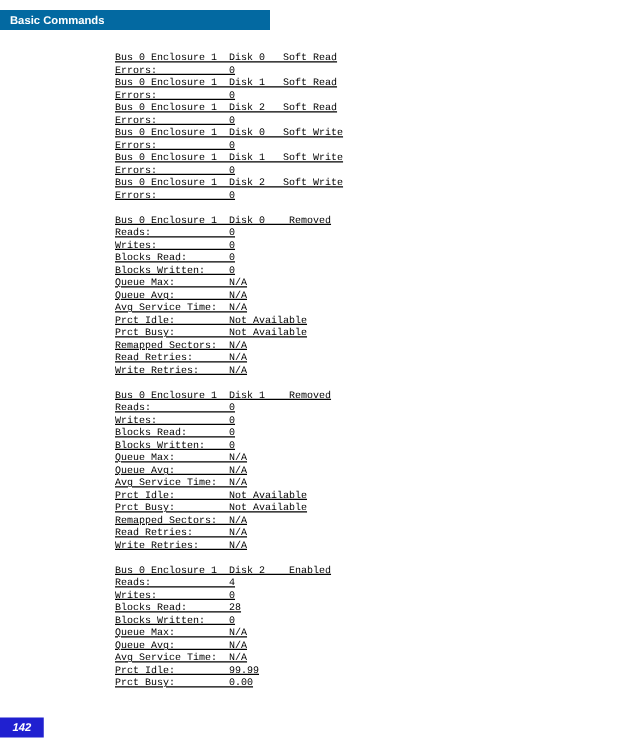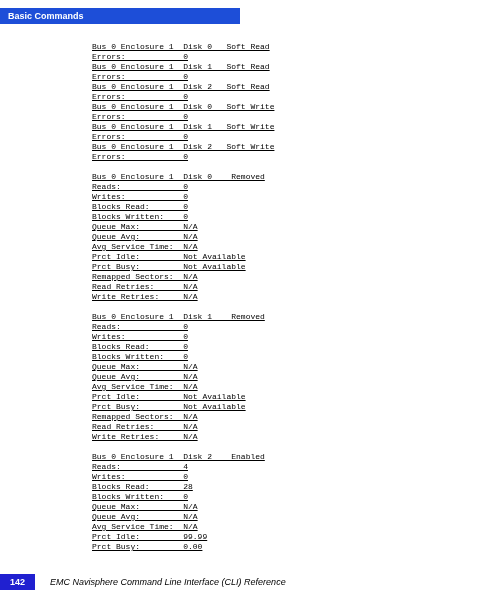--- a/index.html
+++ b/index.html
@@ -10,27 +10,27 @@
     body {
       width: 500px;
       height: 600px;
       background: #ffffff;
       font-family: 'Courier New', monospace;
       font-size: 8px;
       position: relative;
       overflow: hidden;
     }
     .header-bar {
-      background: #1d4ed8;
+      background: #0369a1;
       color: #ffffff;
       padding: 3px 8px;
       font-family: Arial, sans-serif;
       font-size: 9px;
       font-weight: bold;
-      width: 240px;
+      width: 216px;
       margin-top: 8px;
     }
     .content {
       padding: 18px 0 0 92px;
       white-space: pre;
       line-height: 1.25;
       font-size: 8px;
       color: #000;
       text-decoration: underline;
     }
@@ -41,20 +41,21 @@
       display: flex;
       align-items: center;
       font-family: Arial, sans-serif;
     }
     .page-num {
       background: #2020d0;
       color: #ffffff;
       padding: 3px 10px;
       font-size: 9px;
       font-weight: bold;
+      font-style: italic;
     }
     .footer-text {
       font-size: 9px;
       font-style: italic;
       color: #000;
       margin-left: 15px;
     }
   </style>
 </head>
 <body>
@@ -112,14 +113,13 @@
 Queue Max:         N/A
 Queue Avg:         N/A
 Avg Service Time:  N/A
 Prct Idle:         99.99
 Prct Busy:         0.00
 
 </div>
 
 <div class="footer">
   <div class="page-num">142</div>
-  <div class="footer-text">EMC Navisphere Command Line Interface (CLI) Reference</div>
 </div>
 
 </body></html>

